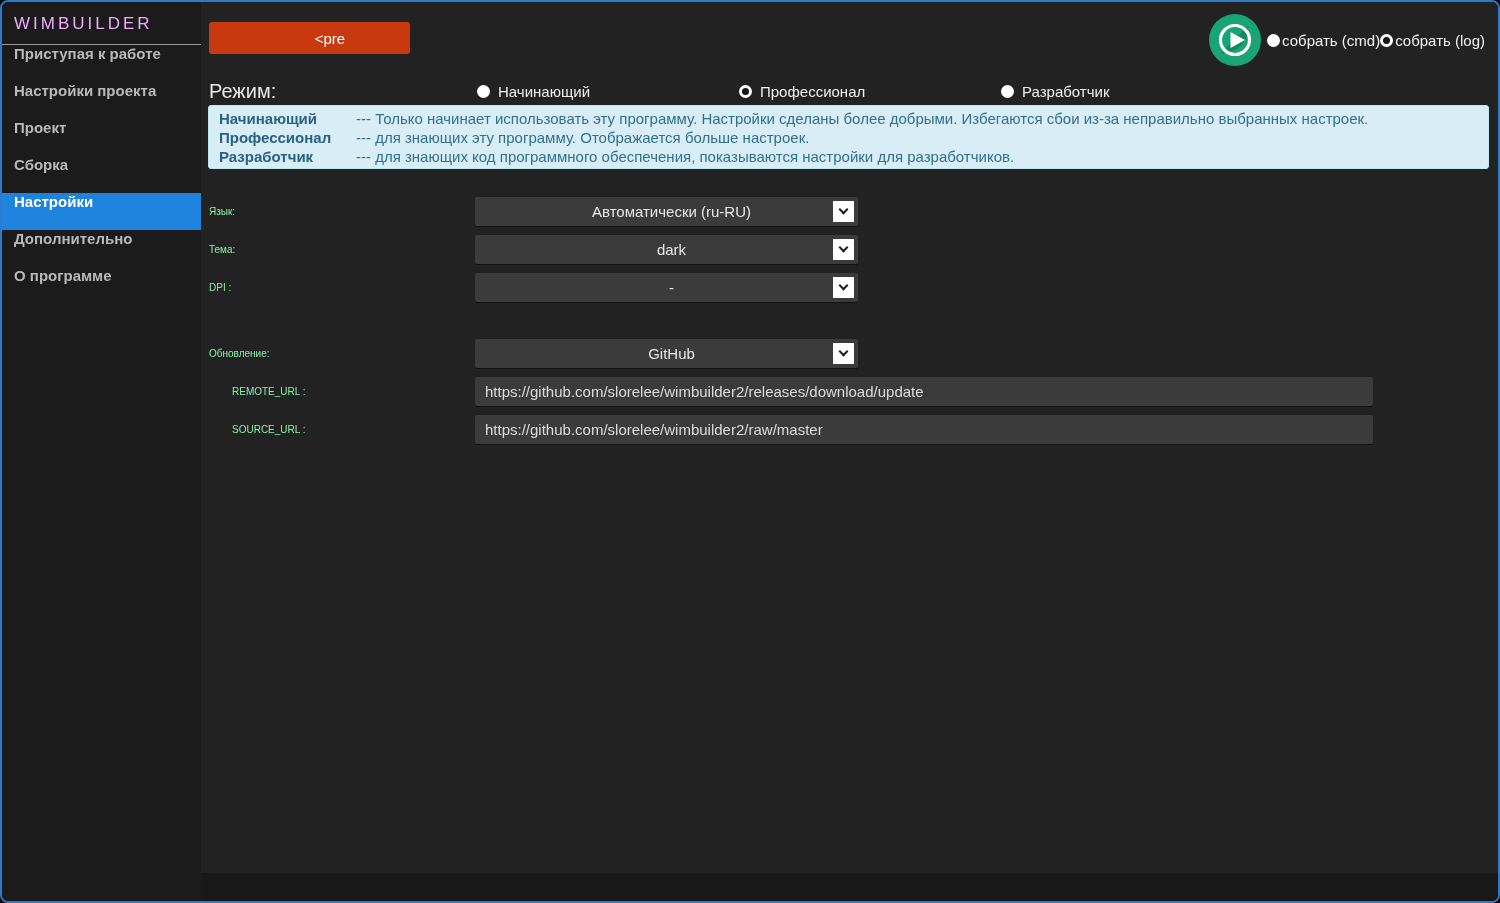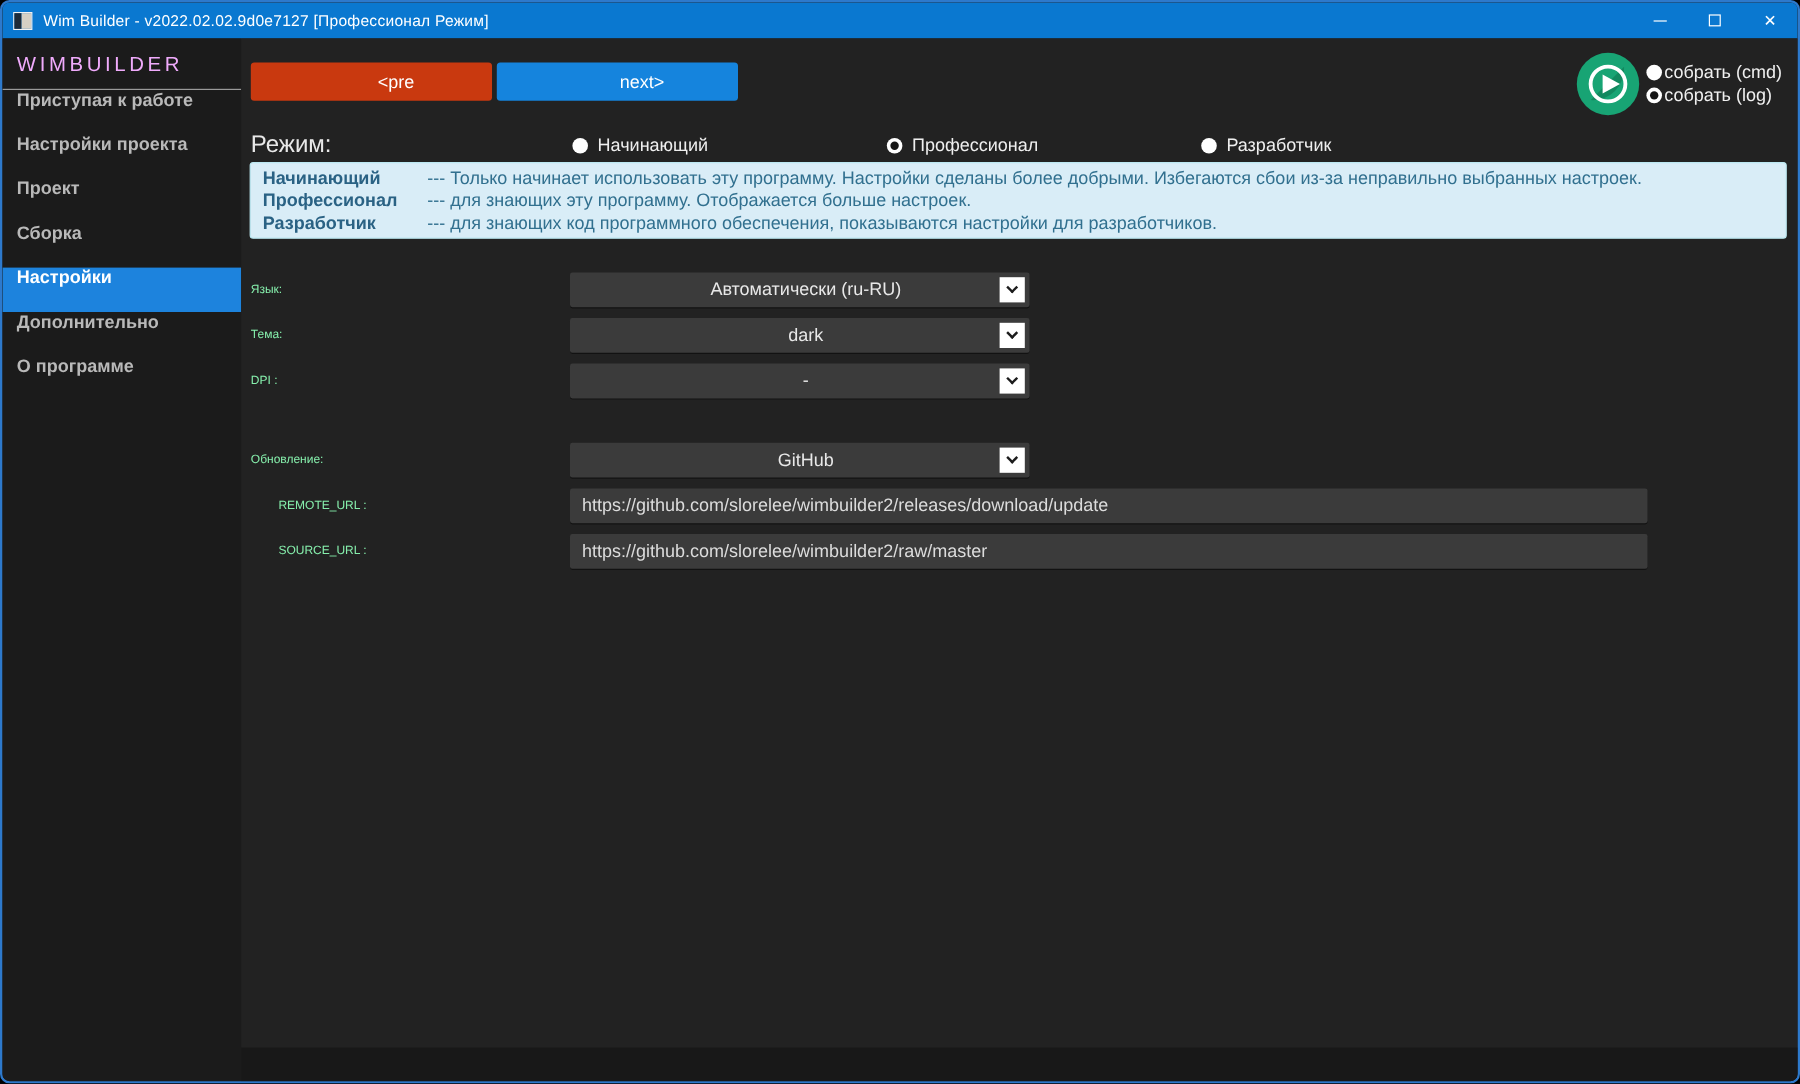--- a/index.html
+++ b/index.html
@@ -45,21 +45,21 @@
   
   .nav-buttons { position:absolute; left:8px; top:20px; display:flex; gap:4px; }
   .btn { width:201px; height:32px; border:none; border-radius:3px; color:#fff;
     font-size:15px; font-family:inherit; cursor:pointer;padding-left:41px; }
   .btn-prev { background:#c9390f; }
   .btn-next { background:#1584dd; }
 
   
   .run-cluster { position:absolute; right:13px; top:11px; display:flex; align-items:center; }
   .play-btn { width:54px; height:54px; margin-right:5px; cursor:pointer; flex:0 0 auto; }
-  .run-options { display:flex; flex-direction:column; }
+  .run-options { display:flex; }
   .run-option { display:flex; align-items:center; height:19px; color:#f0f0f0; font-size:15px;
     cursor:pointer; }
   .run-option .radio { margin-right:2px; }
 
   
   .radio { width:13px; height:13px; border-radius:50%; background:#fff; position:relative;
     display:inline-block; flex:0 0 auto; }
   .radio.checked::after { content:""; position:absolute; left:3px; top:3px; width:7px; height:7px;
     border-radius:50%; background:#161616; }
 
@@ -96,36 +96,20 @@
 
   .text-input { width:898px; height:29px; background:#3b3b3b; border:none; border-radius:2px;
     color:#dcdcdc; font-size:15px; font-family:inherit; padding:0 10px;
     box-shadow:0 1px 0 rgba(0,0,0,.45); }
 </style>
 </head>
 <body>
 
 <div class="window">
 
-  <div class="titlebar">
-    <span class="app-icon">
-      <span class="ic-left"></span>
-      <span class="ic-right"></span>
-    </span>
-    <span class="title-text">Wim Builder - v2022.02.02.9d0e7127 [Профессионал Режим]</span>
-    <span class="win-btn">
-      <span class="glyph-min"></span>
-    </span>
-    <span class="win-btn">
-      <span class="glyph-max"></span>
-    </span>
-    <span class="win-btn">
-      <span class="glyph-close">✕</span>
-    </span>
-  </div>
 
   <div class="body">
 
     <aside class="sidebar">
       <div class="brand">WIMBUILDER</div>
       <div class="side-item">
           <span>Приступая к работе</span>
         </div>
       <div class="side-item">
           <span>Настройки проекта</span>
@@ -144,21 +128,20 @@
         </div>
       <div class="side-item">
           <span>О программе</span>
         </div>
     </aside>
 
     <main class="main">
 
       <div class="nav-buttons">
         <button class="btn btn-prev">&lt;pre</button>
-        <button class="btn btn-next">next&gt;</button>
       </div>
 
       <div class="run-cluster">
         <svg class="play-btn" viewBox="0 0 54 54">
           <circle cx="27" cy="27" r="26" fill="#18a474"></circle>
           <path d="M12.6 40.4 L40.4 12.6 A26 26 0 0 1 12.6 40.4 Z" fill="rgba(0,40,25,0.22)"></path>
           <circle cx="27" cy="27" r="14.5" fill="none" stroke="#ffffff" stroke-width="3.2"></circle>
           <path d="M22.5 19 L37 27 L22.5 35 Z" fill="#ffffff"></path>
         </svg>
         <div class="run-options">

